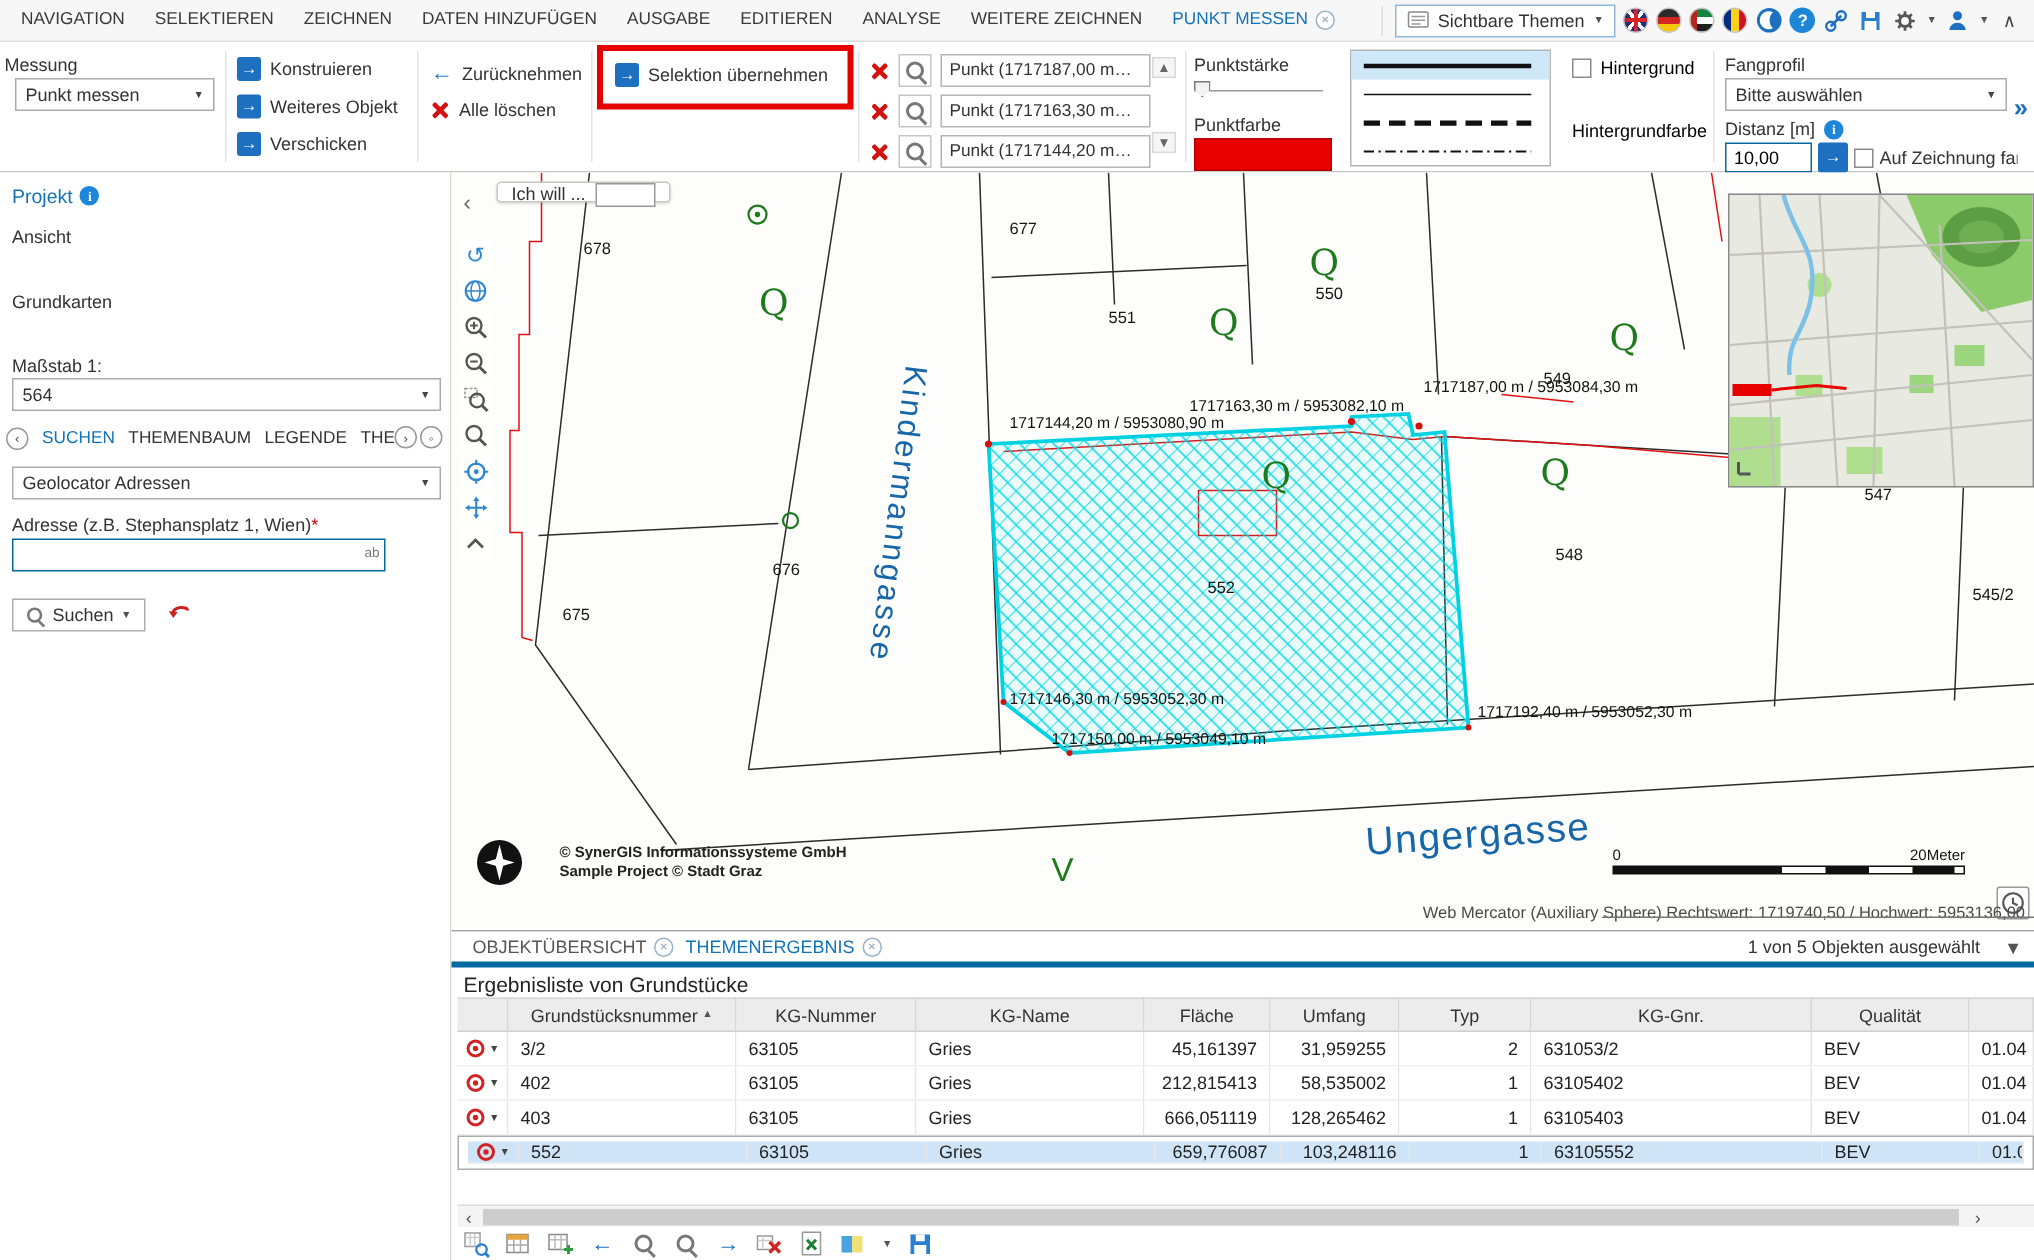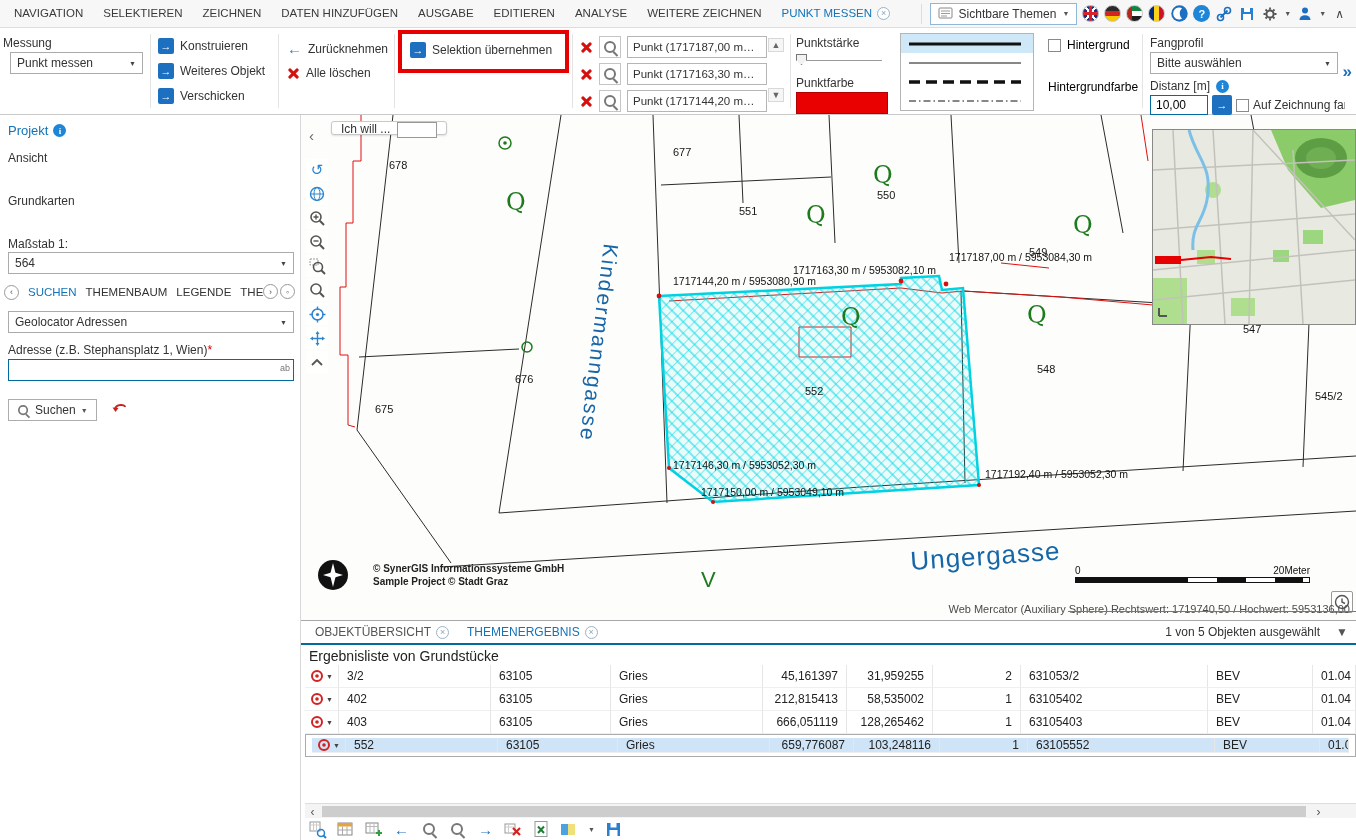--- a/index.html
+++ b/index.html
@@ -74,21 +74,21 @@
 .clockbtn{position:absolute;right:3px;top:476px;width:22px;height:22px;background:#fff;border:1px solid #999;border-radius:2px;display:flex;align-items:center;justify-content:center}
 .scalebar{position:absolute;right:46px;top:450px;width:235px;font-size:10px;color:#111}
 .scalebar .labels{display:flex;justify-content:space-between;margin-bottom:1px}
 .scalebar .bar{display:flex;height:6px;border:1px solid #111}
 .copyright{position:absolute;left:16px;top:444px;display:flex;align-items:center;gap:24px}
 .copyright .lines{font-size:10px;font-weight:bold;color:#222;line-height:13px}
 .statusline{position:absolute;right:6px;top:488px;font-size:11px;color:#4a4a4a;white-space:nowrap}
 .statusrule{position:absolute;right:0;top:496px;width:288px;height:1px;background:#777}
 
 .bottom{position:absolute;top:620px;left:301px;right:0;bottom:0;background:#fff;border-top:1px solid #a8a8a8}
-.res-tabs{position:absolute;top:0;left:0;right:0;height:24px;display:flex;align-items:center;gap:18px;padding-left:14px;border-bottom:2px solid #0369a1}
+.res-tabs{position:absolute;top:0;left:0;right:0;height:24px;display:flex;align-items:center;gap:8px;padding-left:14px;border-bottom:4px solid #0369a1}
 .res-tab{display:flex;align-items:center;gap:5px;font-size:12px;color:#555}
 .res-tab.active{color:#1273b8}
 .sel-info{margin-left:auto;font-size:12px;color:#333;padding-right:36px}
 .res-collapse{position:absolute;right:8px;top:4px;font-size:12px;color:#555}
 .res-title{position:absolute;top:27px;left:8px;font-size:14px;color:#222}
 .tbl{position:absolute;left:4px;right:0;top:44px}
 .tr{display:grid;grid-template-columns:34px 152px 120px 152px 84px 86px 88px 187px 105px 1fr;height:23px}
 .th{background:#ececec;border-right:1px solid #d6d6d6;border-top:1px solid #d6d6d6;border-bottom:1px solid #cfcfcf;display:flex;align-items:center;justify-content:center;gap:3px;font-size:12px;color:#333;overflow:hidden;white-space:nowrap}
 .td{border-right:1px solid #e6e6e6;border-bottom:1px solid #efefef;font-size:12px;color:#222;display:flex;align-items:center;padding:0 8px;overflow:hidden;white-space:nowrap;background:#fff}
 .td.num{justify-content:flex-end}
@@ -314,21 +314,21 @@
       <span class="circ">◦</span>
     </span>
   </div>
 
   <div class="sel sb-sel" style="top:196px">
       <span>Geolocator Adressen</span>
       <span class="car">▼</span>
     </div>
 
   <div class="sb-abs" style="left:8px;top:228px"><span>Adresse (z.B. Stephansplatz 1, Wien)</span><span class="reqmark">*</span></div>
-  <div style="position:absolute;left:8px;top:244px;width:286px;display:flex">
+  <div style="position:absolute;left:8px;top:244px;width:249px;display:flex">
     <input class="inp" style="flex: 1 1 0%; height: 22px;">
     <span style="position:absolute;right:4px;top:4px;font-size:9px;color:#777">ab</span>
   </div>
 
   <div style="position:absolute;left:8px;top:284px;display:flex;align-items:center;gap:14px">
     <span class="btn">
       <span class="mag" style="transform:scale(.85)"></span>
       <span>Suchen</span>
       <span class="caret-sm">▼</span>
     </span>
@@ -560,20 +560,35 @@
     <span class="res-tab active">
       <span>THEMENERGEBNIS</span>
       <span class="closec">×</span>
     </span>
     <span class="sel-info">1 von 5 Objekten ausgewählt</span>
     <span class="res-collapse">▼</span>
   </div>
   <div class="res-title">Ergebnisliste von Grundstücke</div>
 
   <div class="tbl">
+    <div class="tr">
+      <div class="th"></div>
+      <div class="th">
+          <span>Grundstücksnummer</span>
+          <span style="font-size:7px;color:#555">▲</span>
+        </div>
+      <div class="th">KG-Nummer</div>
+      <div class="th">KG-Name</div>
+      <div class="th">Fläche</div>
+      <div class="th">Umfang</div>
+      <div class="th">Typ</div>
+      <div class="th">KG-Gnr.</div>
+      <div class="th">Qualität</div>
+      <div class="th"></div>
+    </div>
 
     <div class="tr">
       <div class="td icon-cell">
           <svg width="14" height="14">
             <circle cx="7" cy="7" r="5" fill="none" stroke="#d42222" stroke-width="2"></circle>
             <circle cx="7" cy="7" r="1.8" fill="#d42222"></circle>
           </svg>
           <span style="font-size:7px;color:#444">▼</span>
         </div>
       <div class="td">3/2</div>

